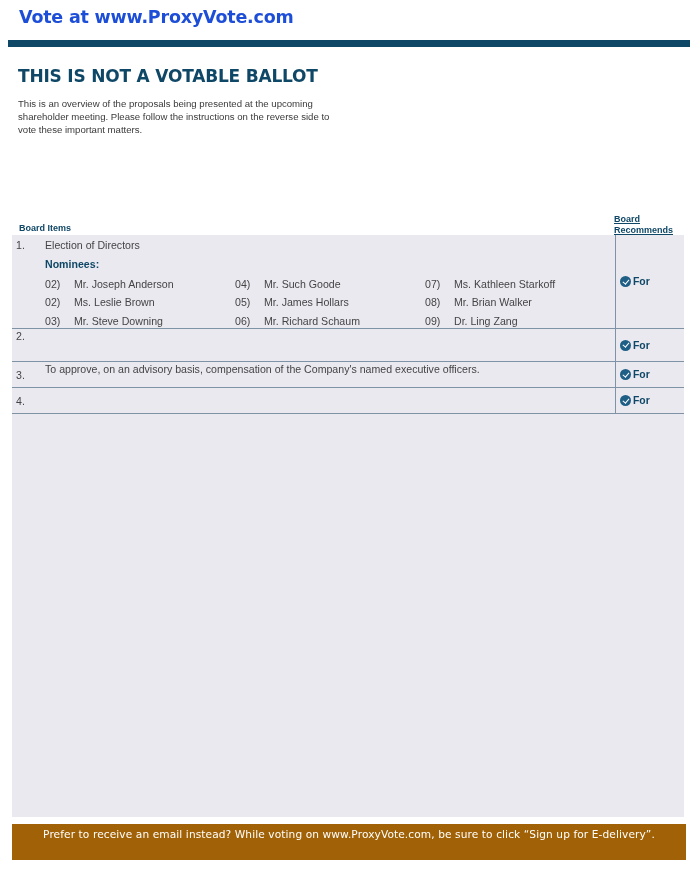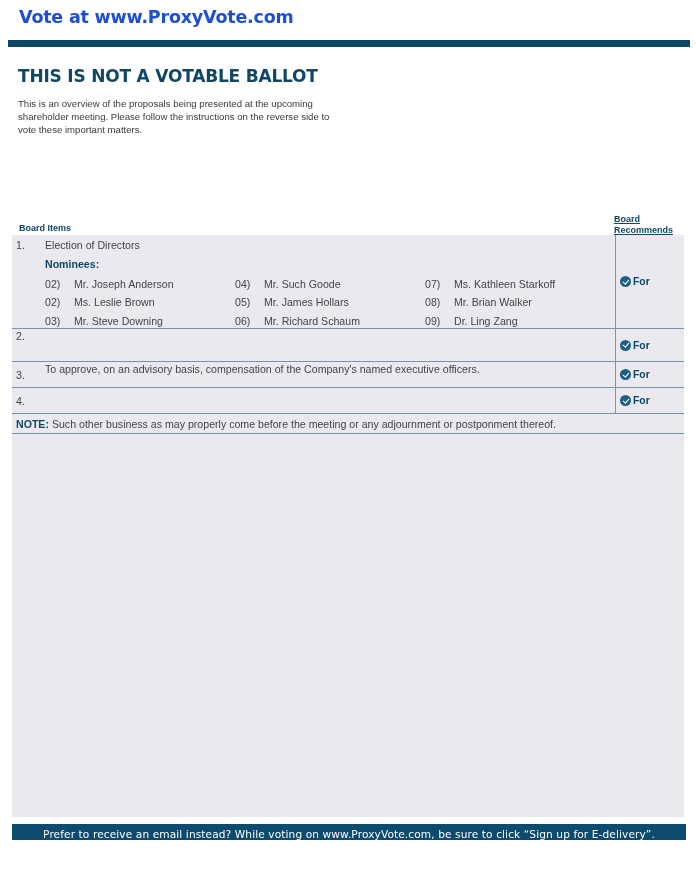--- a/index.html
+++ b/index.html
@@ -33,21 +33,21 @@
   .r2 { height: 33px; }
   .r2 .num { top: 1px; }
   .r2 .text { position: absolute; left: 33px; top: 0px; width: 565px; line-height: 11px; }
   .r3, .r4 { height: 26px; }
   .r3 .num, .r4 .num { top: 7px; }
   .r3 .text, .r4 .text { position: absolute; left: 33px; top: 1px; }
   .r5 { height: 20px; }
   .r5 .text { position: absolute; left: 4px; top: 4px; }
   .r5 .text b { color: #0f4766; }
 
-  .footer { position: absolute; left: 12px; top: 824px; width: 674px; height: 16px; background: #0c4a6e; color: #fff; font-size: 10.6px; text-align: center; line-height: 20px; font-family: "DejaVu Sans", sans-serif; letter-spacing: 0.1px; }
+  .footer { position: absolute; left: 12px; top: 824px; width: 674px; height: 36px; background: #a16207; color: #fff; font-size: 10.6px; text-align: center; line-height: 20px; font-family: "DejaVu Sans", sans-serif; letter-spacing: 0.1px; }
 </style>
 </head>
 <body>
 
 <div class="top-title">Vote at www.ProxyVote.com</div>
 <div class="top-bar"></div>
 
 <div class="heading">THIS IS NOT A VOTABLE BALLOT</div>
 <div class="intro">This is an overview of the proposals being presented at the upcoming shareholder meeting. Please follow the instructions on the reverse side to vote these important matters.</div>
 
@@ -101,18 +101,15 @@
   </div>
 
   <div class="row r4">
     <span class="num">4.</span>
     <span class="rec">
         <span class="check"></span>
         <span>For</span>
       </span>
   </div>
 
-  <div class="row r5">
-    <span class="text"><b>NOTE:</b><span> Such other business as may properly come before the meeting or any adjournment or postponment thereof.</span></span>
-  </div>
 </div>
 
 <div class="footer">Prefer to receive an email instead? While voting on www.ProxyVote.com, be sure to click “Sign up for E-delivery”.</div>
 
 </body></html>

